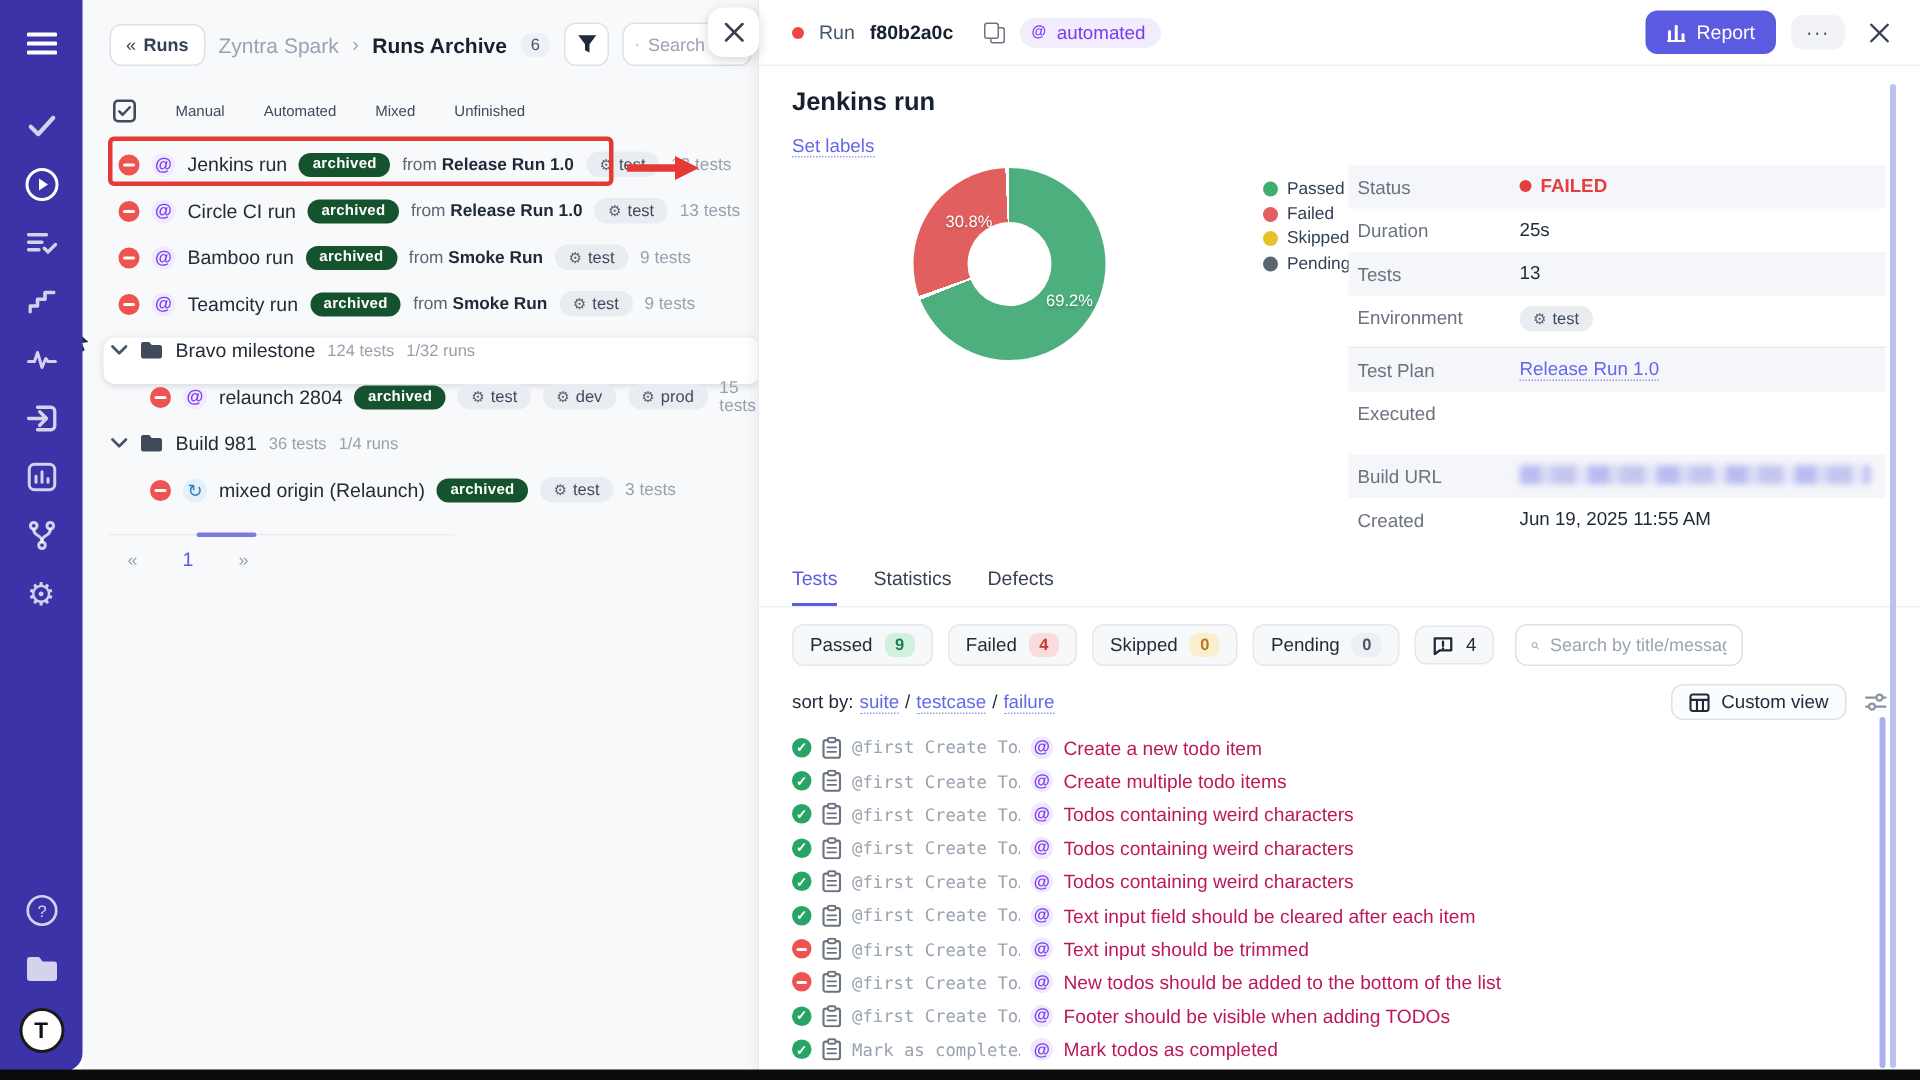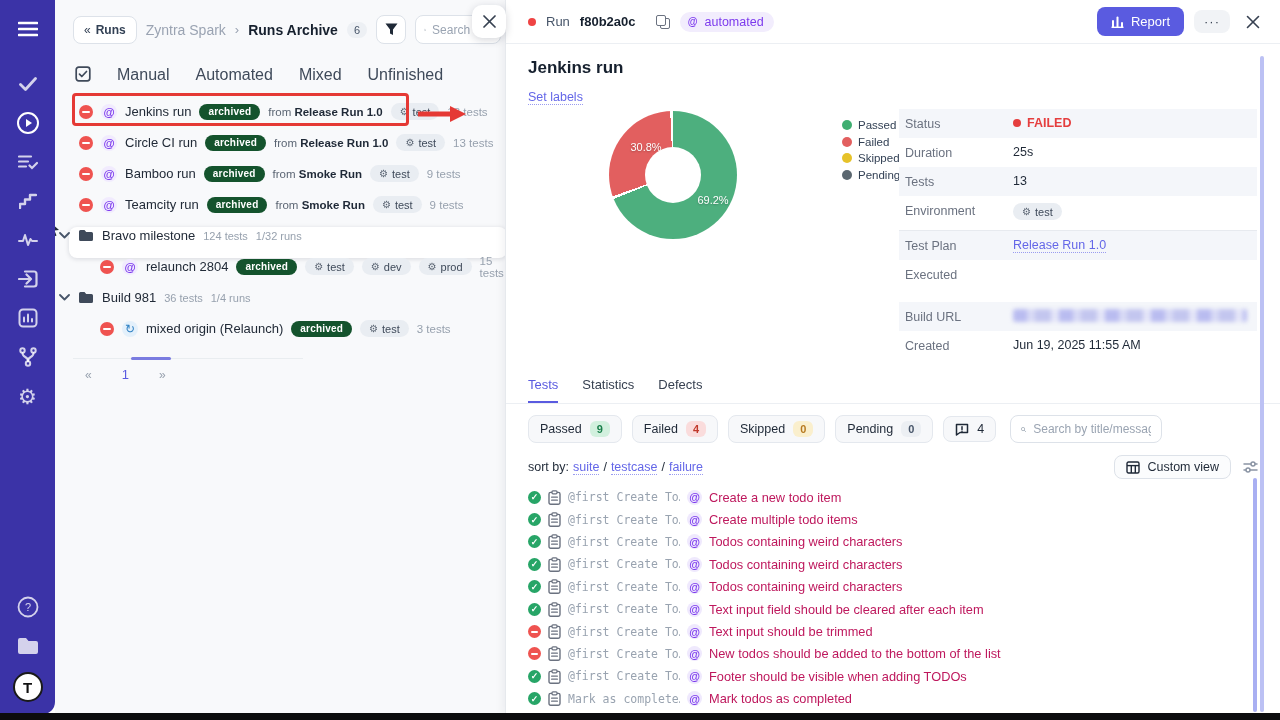--- a/index.html
+++ b/index.html
@@ -38,30 +38,30 @@
     cursor:pointer; }
   .search-sm { display:flex; align-items:center; gap:6px; background:#fff;
     border:1px solid #dde2e9; border-radius:8px; height:29px; padding:0 8px;
     width:86px; overflow:hidden; }
   .search-sm input { border:0; outline:0; width:60px; font-size:12px; color:#334155;
     background:transparent; }
   .close-card { position:absolute; left:417px; top:5px; width:34px; height:33px;
     background:#fff; border-radius:10px; box-shadow:0 2px 8px rgba(15,23,42,.18);
     display:flex; align-items:center; justify-content:center; cursor:pointer; z-index:4; }
 
-  .lp-tabs { display:flex; gap:26px; padding:22px 0 10px 20px;
-    font-size:16px; color:#3f4a5a; }
+  .lp-tabs { display:flex; align-items:center; gap:26px; padding:22px 0 10px 20px;
+    font-size:10px; color:#3f4a5a; }
   .lp-tab { cursor:pointer; }
   .sel-icon { color:#3f4a5a; cursor:pointer; display:flex; }
 
   .run-list { position:relative; padding-top:2px; }
   .row { height:31px; display:flex; align-items:center; gap:8px; font-size:13px;
     color:#1f2937; cursor:pointer; position:relative; }
   .row.lvl1 { padding-left:24px; }
-  .row.folder { padding-left:4px;text-align:right; }
+  .row.folder { padding-left:19px;text-align:right; }
   .row.lvl2 { padding-left:45px; }
   .row .name { font-weight:normal; color:#222b38; white-space:nowrap; }
   .fail-dot { width:14px; height:14px; border-radius:50%; background:#ef5350;
     position:relative; flex:0 0 auto; }
   .fail-dot::after { content:""; position:absolute; left:3px; top:6px; width:8px;
     height:2px; border-radius:1px; background:#fff; }
   .at-ic { width:16px; height:16px; border-radius:50%; background:#f1ebfe;
     color:#7c3aed; font-size:11.5px; font-weight:bold; display:flex; align-items:center;
     justify-content:center; flex:0 0 auto; }
   .mixed-ic { width:16px; height:16px; border-radius:50%; background:#e3f0fb;

